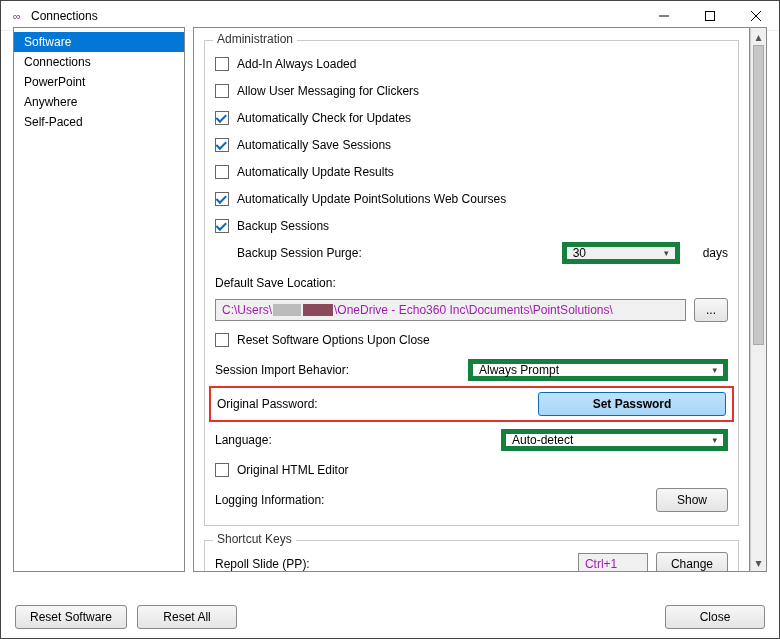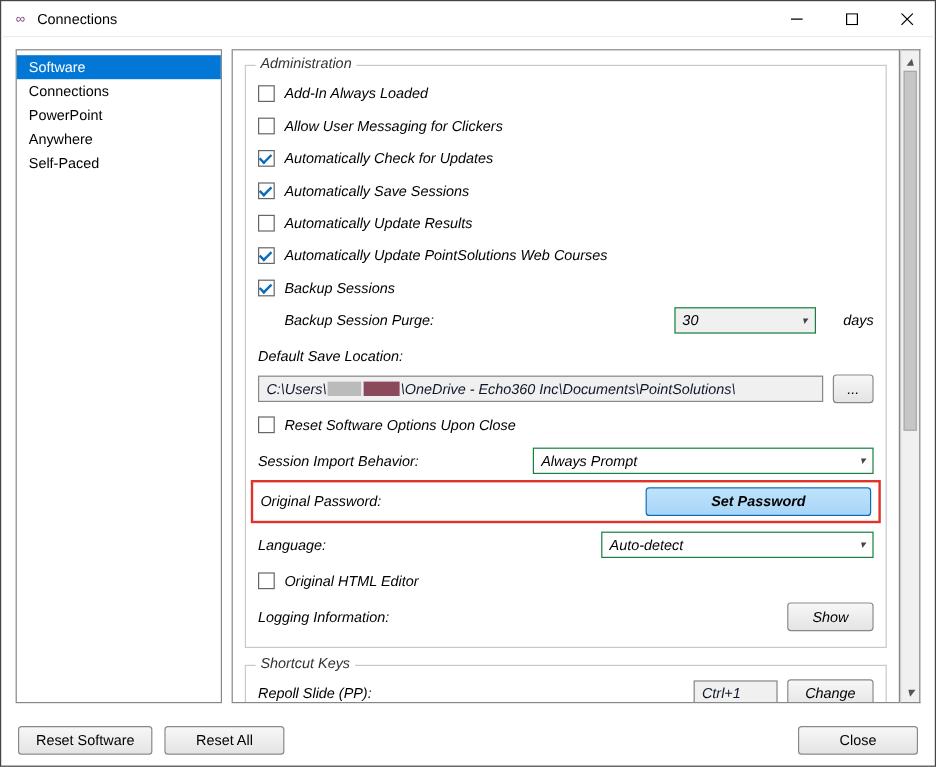--- a/index.html
+++ b/index.html
@@ -34,21 +34,21 @@
   .titlebar .winbtn {
     width: 46px; height: 30px;
     display: flex; align-items: center; justify-content: center;
     font-family: inherit;
   }
   .winbtn svg { display: block; }
 
   
   .client {
     position: absolute;
-    top: 30px; left: 0; right: 0;
+    top: 16px; left: 0; right: 0;
     height: 567px;
     padding: 10px 12px 0 12px;
   }
   .columns {
     display: flex;
     gap: 8px;
     height: 545px;
   }
   .sidebar {
     width: 172px;
@@ -62,21 +62,20 @@
   }
   .sidebar-item.selected {
     background: #0277d6;
     color: #fff;
   }
 
   .content-wrap {
     flex: 1;
     position: relative;
     display: flex;
-    font-style: italic;
   }
   .content {
     flex: 1;
     border: 1px solid #888;
     background: #fff;
     overflow: hidden;
     position: relative;
   }
   .scrollbar {
     width: 17px;
@@ -137,21 +136,21 @@
     border-left: 2px solid #0b6bb9;
     border-bottom: 2px solid #0b6bb9;
     transform: rotate(-45deg) translate(0px,-1px);
   }
   .label { flex: 0 0 auto; }
   .indent { margin-left: 22px; gap: 15px; }
 
   .row .push { flex: 1; }
 
   .select {
-    border: 1px solid #15803d;
+    border: 5px solid #15803d;
     background: #f0f0f0;
     height: 22px;
     display: flex;
     align-items: center;
     padding: 0 6px;
     position: relative;
     min-width: 110px;
     margin-left: 23px;
   }
   .select.white { background: #fff; }
@@ -167,21 +166,21 @@
     border: 1px solid #888;
     background: #fff;
     height: 22px;
     display: flex;
     align-items: center;
     padding: 0 6px;
     color: #555;
     overflow: hidden;
     white-space: nowrap;
   }
-  .textinput.readonly { background: #f0f0f0; color: #0f172a; }
+  .textinput.readonly { background: #f0f0f0; color: #a21caf; }
   .textinput .mask {
     display: inline-block;
     height: 12px;
     vertical-align: middle;
     margin: 0 1px;
   }
 
   .btn {
     border: 1px solid #888;
     border-radius: 3px;
@@ -321,21 +320,21 @@
           </div>
 
           <div class="row gap-top">
               <span class="checkbox"></span>
               <span class="label">Reset Software Options Upon Close</span>
             </div>
 
           <div class="row gap-top">
             <span class="label">Session Import Behavior:</span>
             <span class="push"></span>
-            <div class="select white" style="width:284px">
+            <div class="select white" style="width:260px">
               <span>Always Prompt</span>
               <span class="caret">▾</span>
             </div>
           </div>
 
           <div class="row highlight-row">
             <span class="label">Original Password:</span>
             <span class="push"></span>
             <div class="btn primary">
                 <span>Set Password</span>

